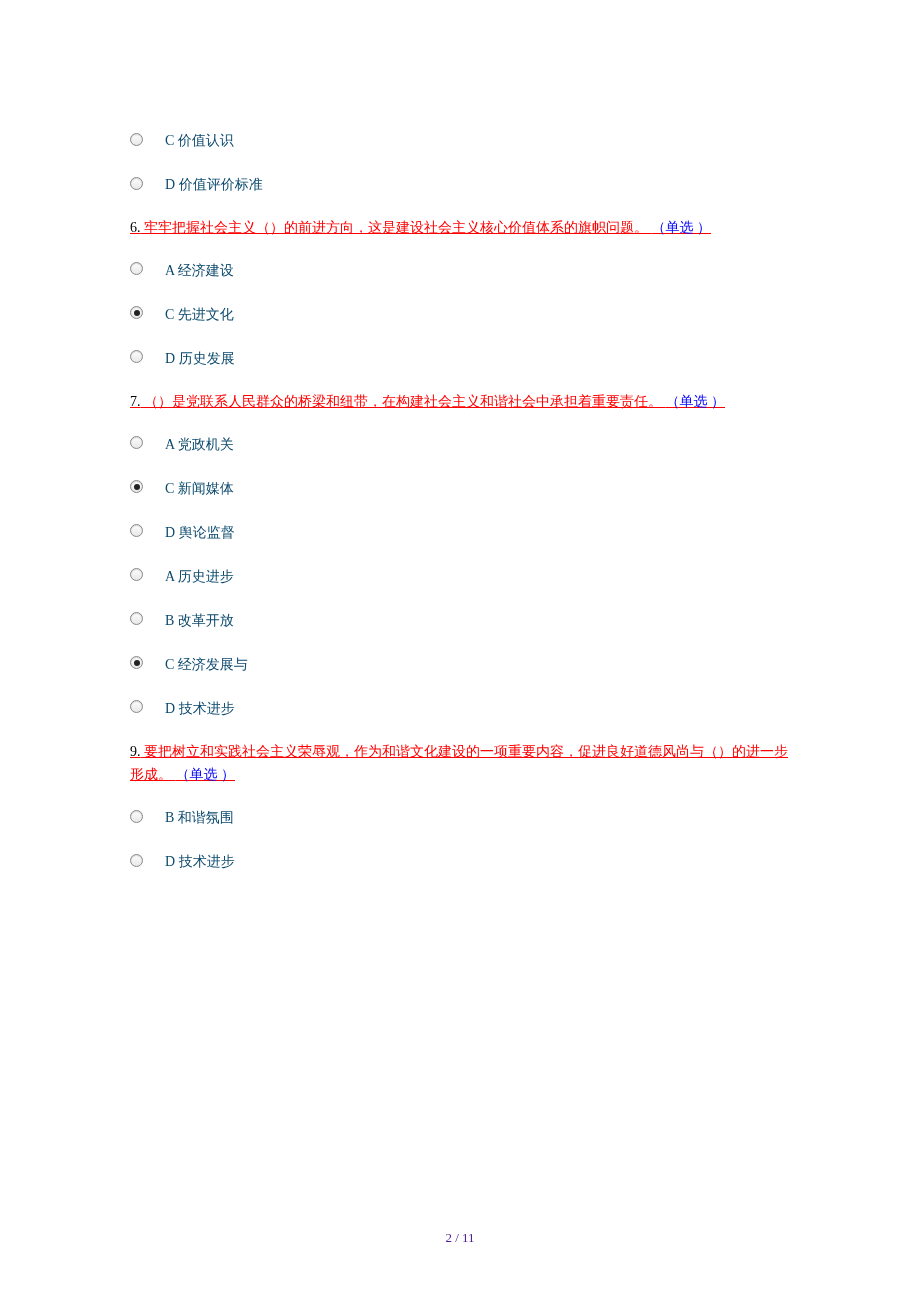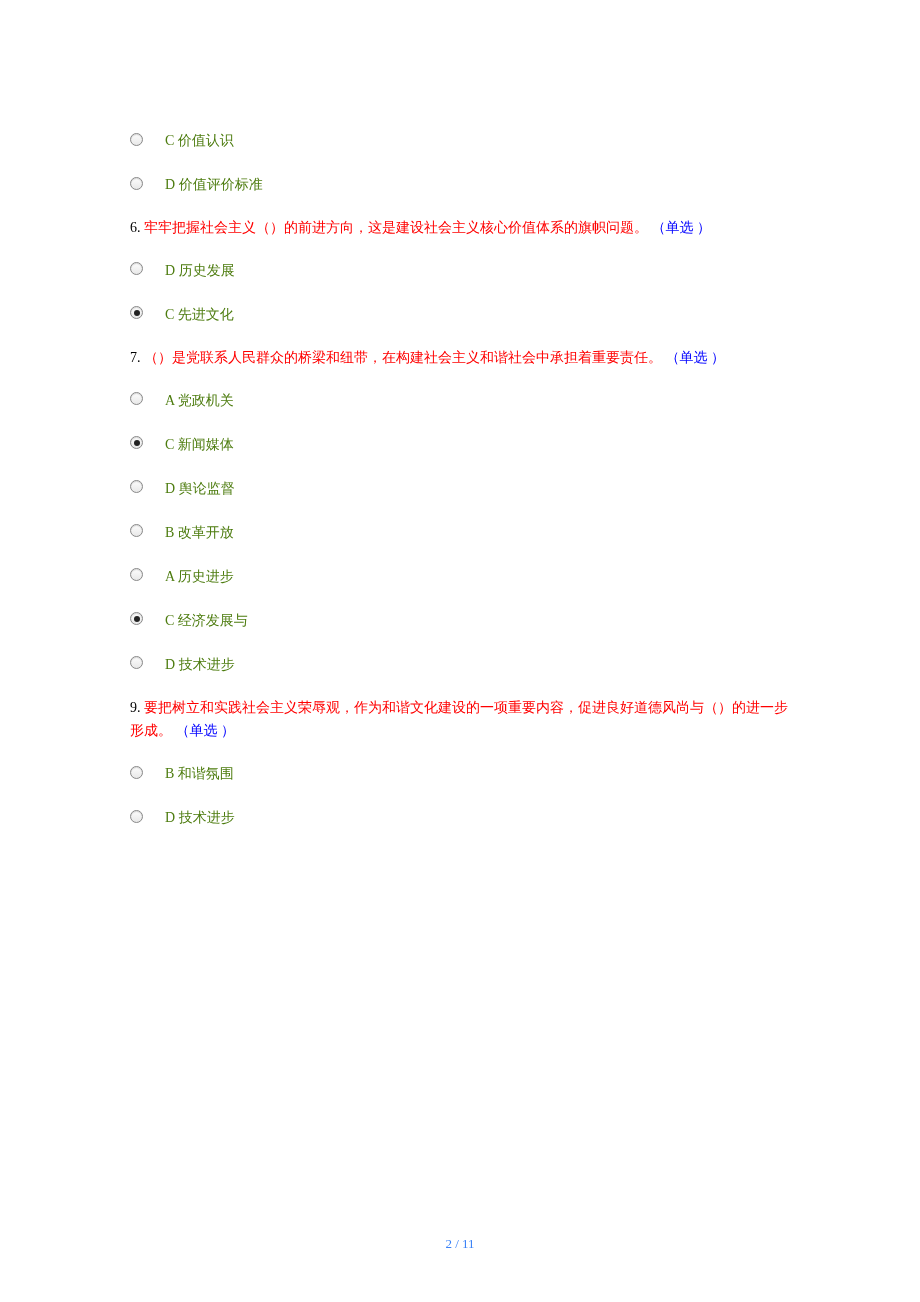--- a/index.html
+++ b/index.html
@@ -39,44 +39,45 @@
     position: absolute;
     top: 2.5px;
     left: 2.5px;
     width: 6px;
     height: 6px;
     background: #222;
     border-radius: 50%;
   }
   .option-text {
     font-size: 14px;
-    color: #4d7c0f;
+    color: #0c4a6e;
     padding-top: 4px;
   }
   .question {
     color: #ff0000;
     font-size: 14px;
     line-height: 1.7;
     margin-top: 12px;
     margin-bottom: 2px;
+    text-decoration: underline;
   }
   .qnum {
     color: #000;
   }
   .qtype {
     color: #0000ff;
   }
   .footer {
     position: absolute;
-    bottom: 50px;
+    bottom: 56px;
     left: 0;
     width: 100%;
     text-align: center;
     font-size: 13px;
-    color: #3b82f6;
+    color: #4c1d95;
     font-family: "SimSun", serif;
   }
 </style>
 </head>
 <body>
 
 <div class="page">
 
   <div>
     <div class="option-row">
@@ -90,25 +91,29 @@
   </div>
 
   <div class="question">
     <span class="qnum">6.</span>
     <span>牢牢把握社会主义（）的前进方向，这是建设社会主义核心价值体系的旗帜问题。</span>
     <span class="qtype">（单选 ）</span>
   </div>
   <div>
     <div class="option-row">
       <span class="radio"></span>
-      <span class="option-text"><span>D</span> <span>历史发展</span></span>
+      <span class="option-text"><span>A</span> <span>经济建设</span></span>
     </div>
     <div class="option-row">
       <span class="radio selected"></span>
       <span class="option-text"><span>C</span> <span>先进文化</span></span>
+    </div>
+    <div class="option-row">
+      <span class="radio"></span>
+      <span class="option-text"><span>D</span> <span>历史发展</span></span>
     </div>
   </div>
 
   <div class="question">
     <span class="qnum">7.</span>
     <span>（）是党联系人民群众的桥梁和纽带，在构建社会主义和谐社会中承担着重要责任。</span>
     <span class="qtype">（单选 ）</span>
   </div>
   <div>
     <div class="option-row">
@@ -121,25 +126,25 @@
     </div>
     <div class="option-row">
       <span class="radio"></span>
       <span class="option-text"><span>D</span> <span>舆论监督</span></span>
     </div>
   </div>
 
   <div>
     <div class="option-row">
       <span class="radio"></span>
-      <span class="option-text"><span>B</span> <span>改革开放</span></span>
+      <span class="option-text"><span>A</span> <span>历史进步</span></span>
     </div>
     <div class="option-row">
       <span class="radio"></span>
-      <span class="option-text"><span>A</span> <span>历史进步</span></span>
+      <span class="option-text"><span>B</span> <span>改革开放</span></span>
     </div>
     <div class="option-row">
       <span class="radio selected"></span>
       <span class="option-text"><span>C</span> <span>经济发展与</span></span>
     </div>
     <div class="option-row">
       <span class="radio"></span>
       <span class="option-text"><span>D</span> <span>技术进步</span></span>
     </div>
   </div>

